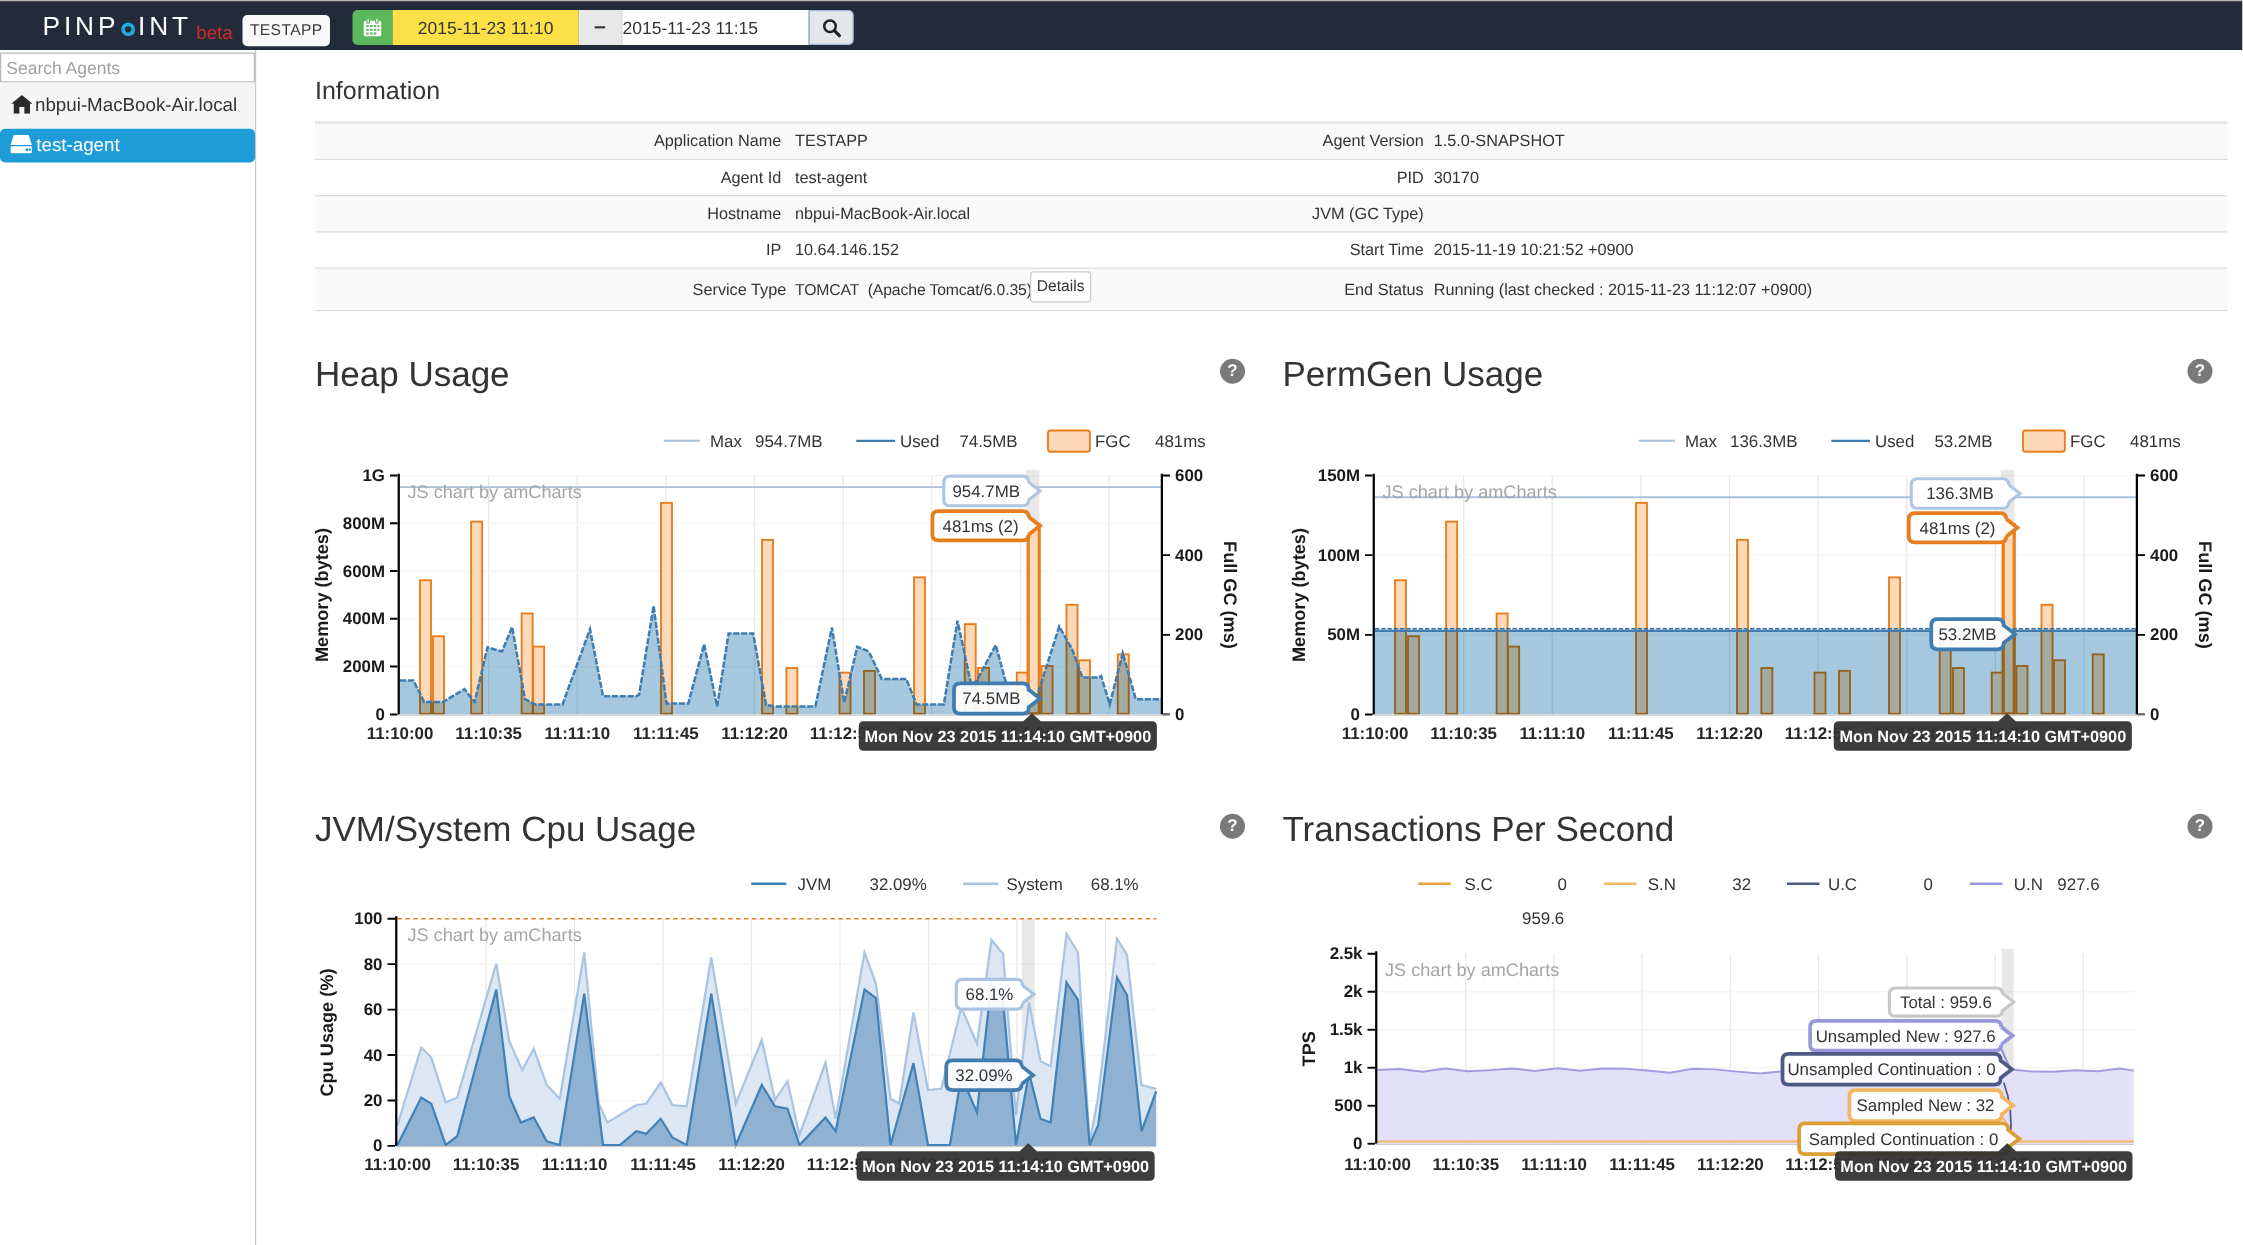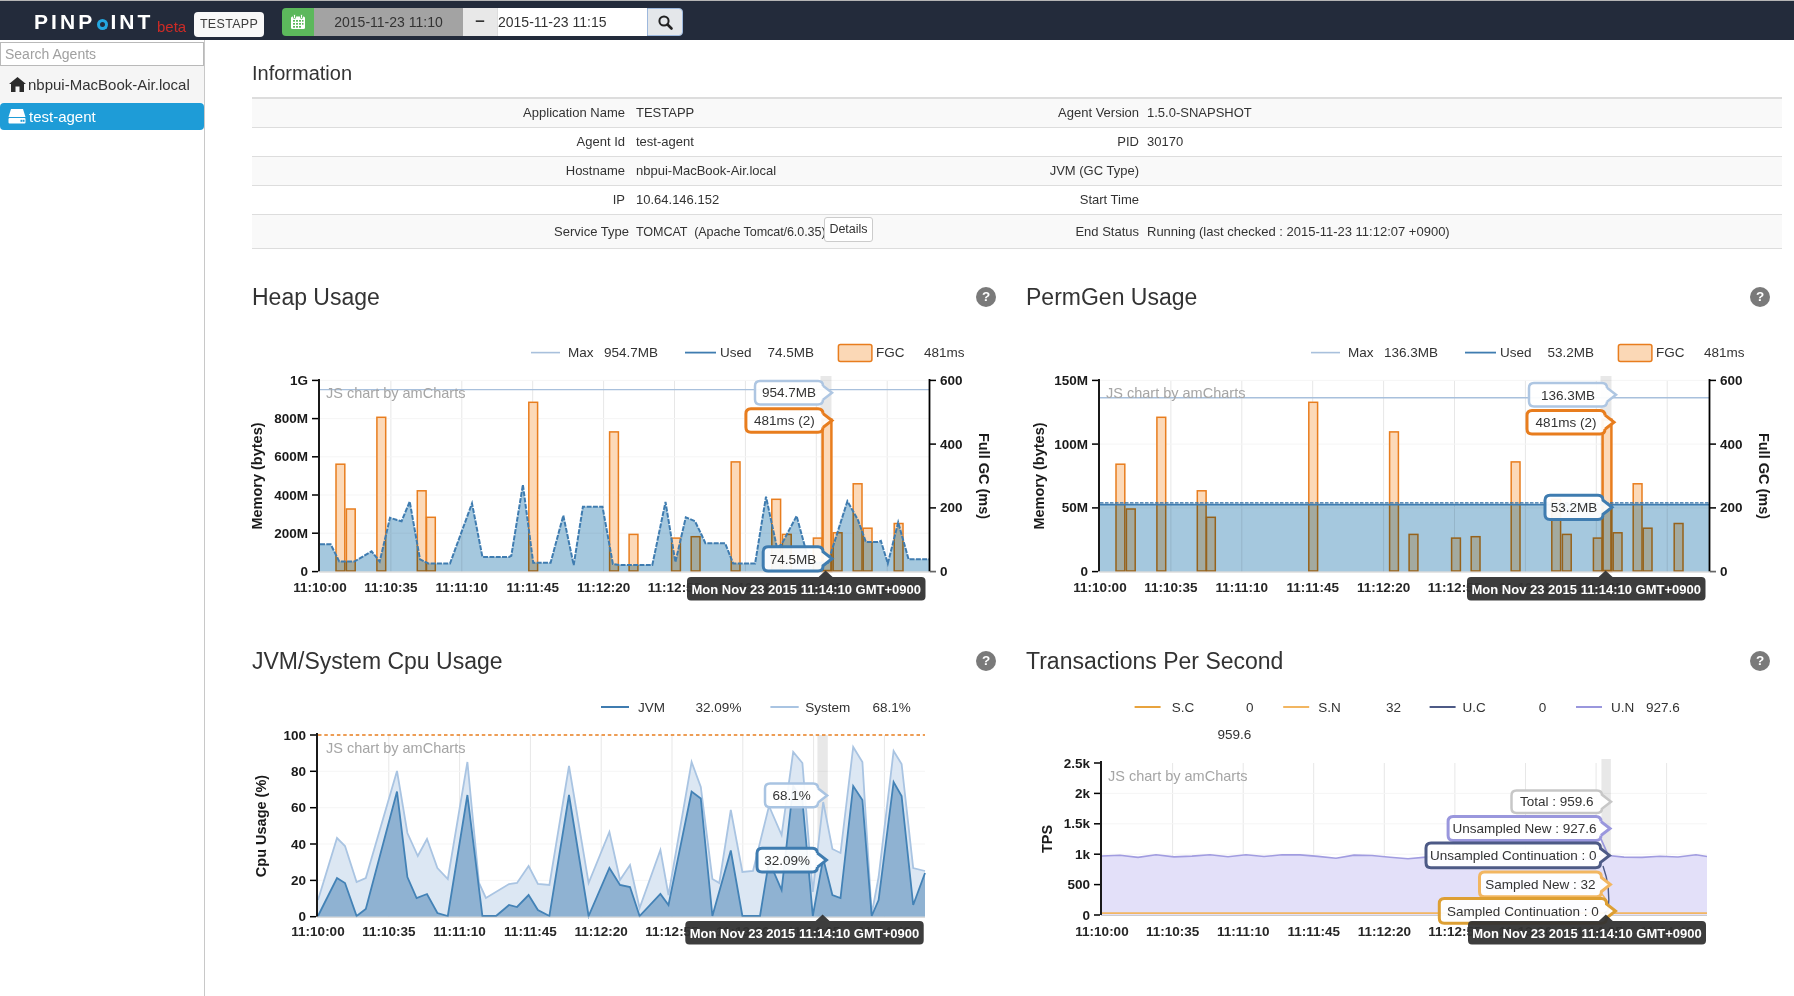--- a/index.html
+++ b/index.html
@@ -1,36 +1,36 @@
 <!DOCTYPE html>
 <html><head><meta charset="utf-8"><style>
 *{margin:0;padding:0;box-sizing:border-box}
 body{width:1794px;height:996px;font-family:"Liberation Sans",sans-serif;background:#fff;position:relative;overflow:hidden}
 .nav{position:absolute;left:0;top:0;width:1794px;height:40px;background:#232b3b;border-top:1px solid #b5b5b5}
-.logo{position:absolute;left:34px;top:9px;font-size:21px;color:#fff;letter-spacing:3.1px;font-weight:700}
+.logo{position:absolute;left:34px;top:9px;font-size:21px;color:#fff;letter-spacing:3.1px;font-weight:400}
 .logo .o{display:inline-block;width:11px;height:11px;border:3.5px solid #24a7e0;border-radius:50%;position:relative;top:1px;margin:0 2px}
 .logo .o:after{content:"";position:absolute;left:4px;top:4px;width:3px;height:3px;border-radius:50%;background:#24a7e0}
 .beta{position:absolute;left:157px;top:17px;color:#cc2b26;font-size:15px;letter-spacing:0}
 .appbtn{position:absolute;left:194px;top:11px;width:70px;height:25px;background:#f8f8f8;border-radius:4px;color:#3c3c3c;font-size:12.5px;letter-spacing:0.3px;text-align:center;line-height:25px}
 .dgroup{position:absolute;left:282px;top:7px;height:28px}
 .calbtn{position:absolute;left:0;top:0;width:32px;height:28px;background:#5cb85c;border-radius:4px 0 0 4px}
-.din1{position:absolute;left:32px;top:0;width:149px;height:28px;background:#a3a3a3;font-size:14px;color:#333;text-align:center;line-height:28px}
+.din1{position:absolute;left:32px;top:0;width:149px;height:28px;background:#fde047;font-size:14px;color:#333;text-align:center;line-height:28px}
 .dminus{position:absolute;left:181px;top:0;width:34px;height:28px;background:#e8e8e8;text-align:center;line-height:26px;font-size:17px;font-weight:bold;color:#333}
 .din2{position:absolute;left:215px;top:0;width:150px;height:28px;background:#fff;font-size:14px;color:#333;line-height:28px;border-left:1px solid #ddd}
 .sbtn{position:absolute;left:365px;top:0;width:36px;height:28px;background:#e4e7ea;border:1.5px solid #9db8dd;border-radius:0 4px 4px 0}
 .sidebar{position:absolute;left:0;top:40px;width:205px;height:956px;background:#fff;border-right:1px solid #c8c8c8}
 .sbox{position:absolute;left:0px;top:2px;width:204px;height:24px;border:1px solid #b9b9b9;background:#fff;color:#a0a0a0;font-size:14px;line-height:23px;padding-left:4px}
 .row1{position:absolute;left:0;top:26px;width:204px;height:37px;background:#f5f5f5;color:#333;font-size:15px;line-height:37px}
 .row2{position:absolute;left:0;top:63px;width:204px;height:27px;background:#1e9cd7;border-radius:4px;color:#fff;font-size:15px;line-height:27px}
 .h1{position:absolute;left:252px;top:62px;font-size:20px;color:#333}
 .hr{position:absolute;left:252px;top:97px;width:1530px;height:1px;background:#ddd}
 .trow{position:absolute;left:252px;width:1530px;border-top:1px solid #ddd;font-size:13px;color:#333}
 .lab{position:absolute;font-weight:normal;text-align:right}
 .val{position:absolute;text-align:left}
-.ctitle{position:absolute;font-size:23px;color:#333}
+.ctitle{position:absolute;font-size:28px;color:#333}
 .qicon{position:absolute;width:20px;height:20px;border-radius:50%;background:#7a7a7a;color:#fff;font-size:13.5px;font-weight:bold;text-align:center;line-height:20px}
 .details{position:absolute;left:824px;top:217px;width:49px;height:25px;border:1px solid #ccc;border-radius:3px;background:#fff;font-size:12.5px;color:#333;text-align:center;line-height:23px}
 </style></head><body>
 <div class="nav">
   <div class="logo">PINP<span class="o"></span>INT</div>
   <div class="beta">beta</div>
   <div class="appbtn">TESTAPP</div>
   <div class="dgroup">
     <div class="calbtn">
         <svg width="16" height="16" viewBox="0 0 16 16" style="position:absolute;left:8px;top:6px">
@@ -91,20 +91,21 @@
   </div>
 <div class="trow" style="top:156px;height:29px;background:#f9f9f9">
     <div class="lab" style="left:0;top:6px;width:373px">Hostname</div>
     <div class="val" style="left:384px;top:6px;width:430px">nbpui-MacBook-Air.local</div>
     <div class="lab" style="left:500px;top:6px;width:387px">JVM (GC Type)</div>
   </div>
 <div class="trow" style="top:185px;height:29px;background:#fff">
     <div class="lab" style="left:0;top:6px;width:373px">IP</div>
     <div class="val" style="left:384px;top:6px;width:430px">10.64.146.152</div>
     <div class="lab" style="left:500px;top:6px;width:387px">Start Time</div>
+    <div class="val" style="left:895px;top:6px;width:600px">2015-11-19 10:21:52 +0900</div>
   </div>
 <div class="trow" style="top:214px;height:34px;background:#f9f9f9">
     <div class="lab" style="left:4px;top:9px;width:373px">Service Type</div>
     <div class="val" style="left:384px;top:9px;width:430px"><span style="font-size:12.6px;letter-spacing:-0.1px">TOMCAT&nbsp; (Apache Tomcat/6.0.35)</span></div>
     <div class="lab" style="left:500px;top:9px;width:387px">End Status</div>
     <div class="val" style="left:895px;top:9px;width:600px">Running (last checked : 2015-11-23 11:12:07 +0900)</div>
   </div>
 <div style="position:absolute;left:252px;top:248px;width:1530px;height:1px;background:#ddd"></div>
 <div class="details">Details</div>
 <div class="ctitle" style="left:252px;top:284px">Heap Usage</div>

